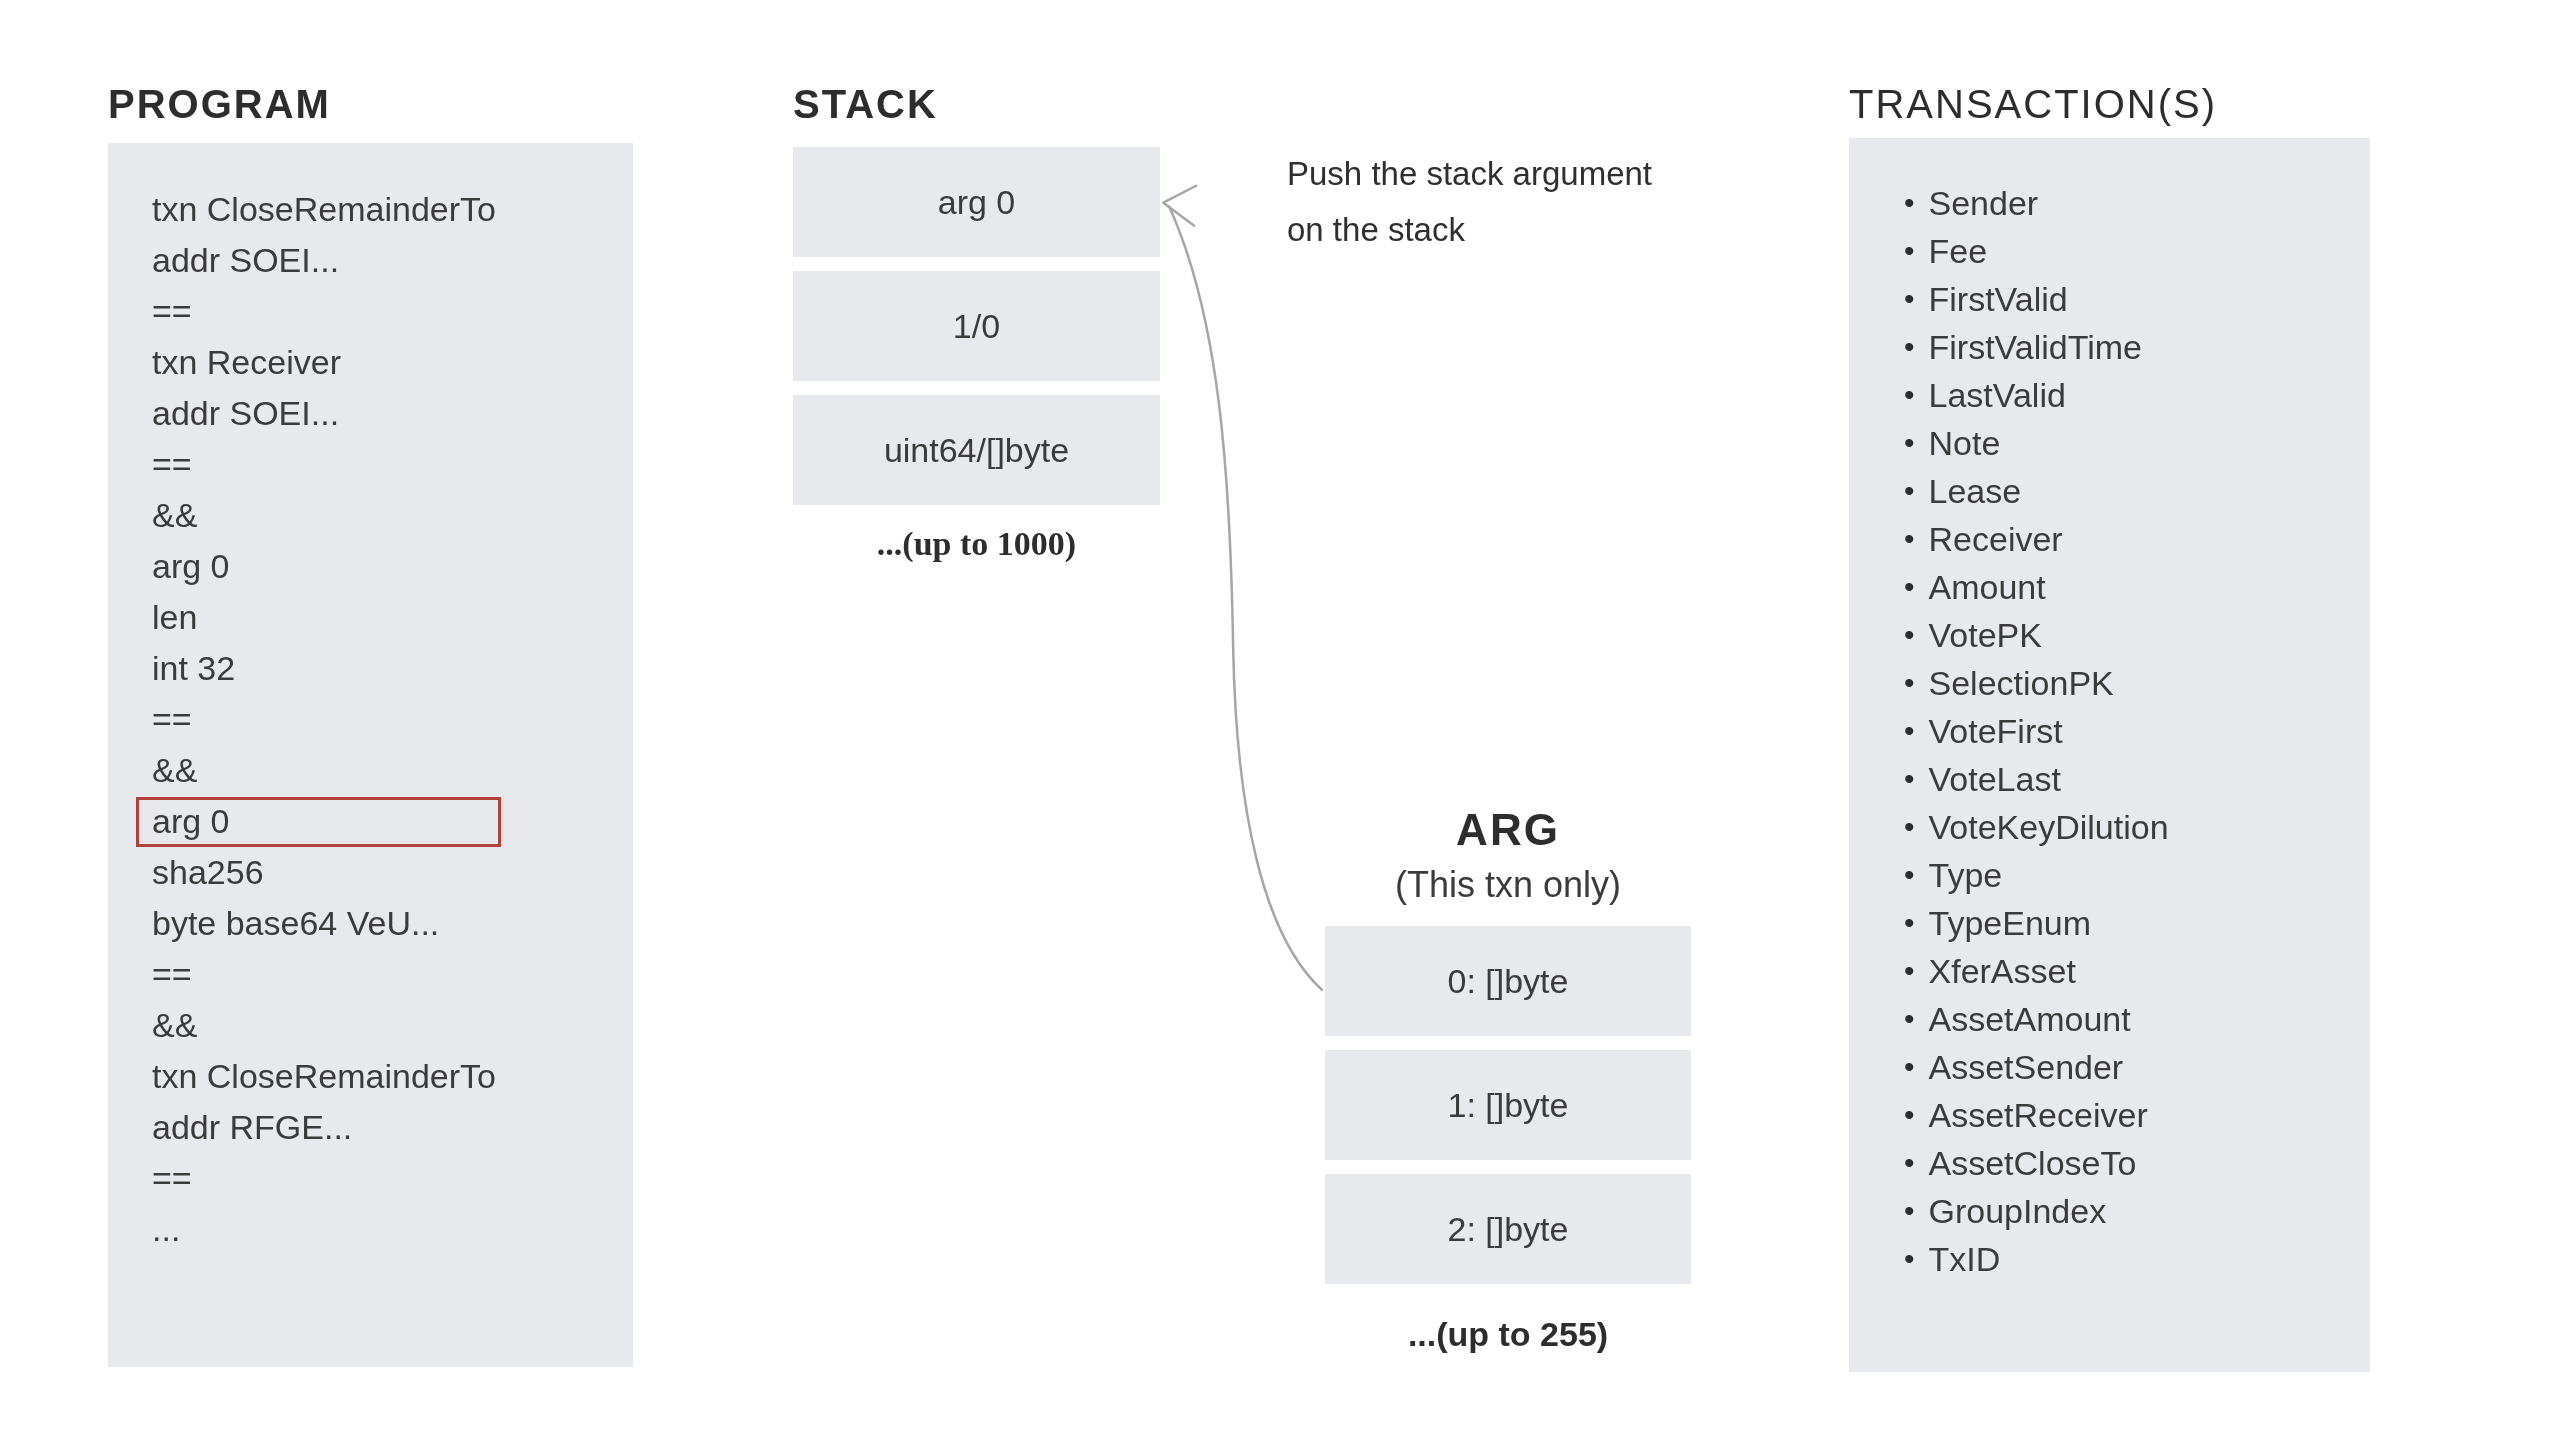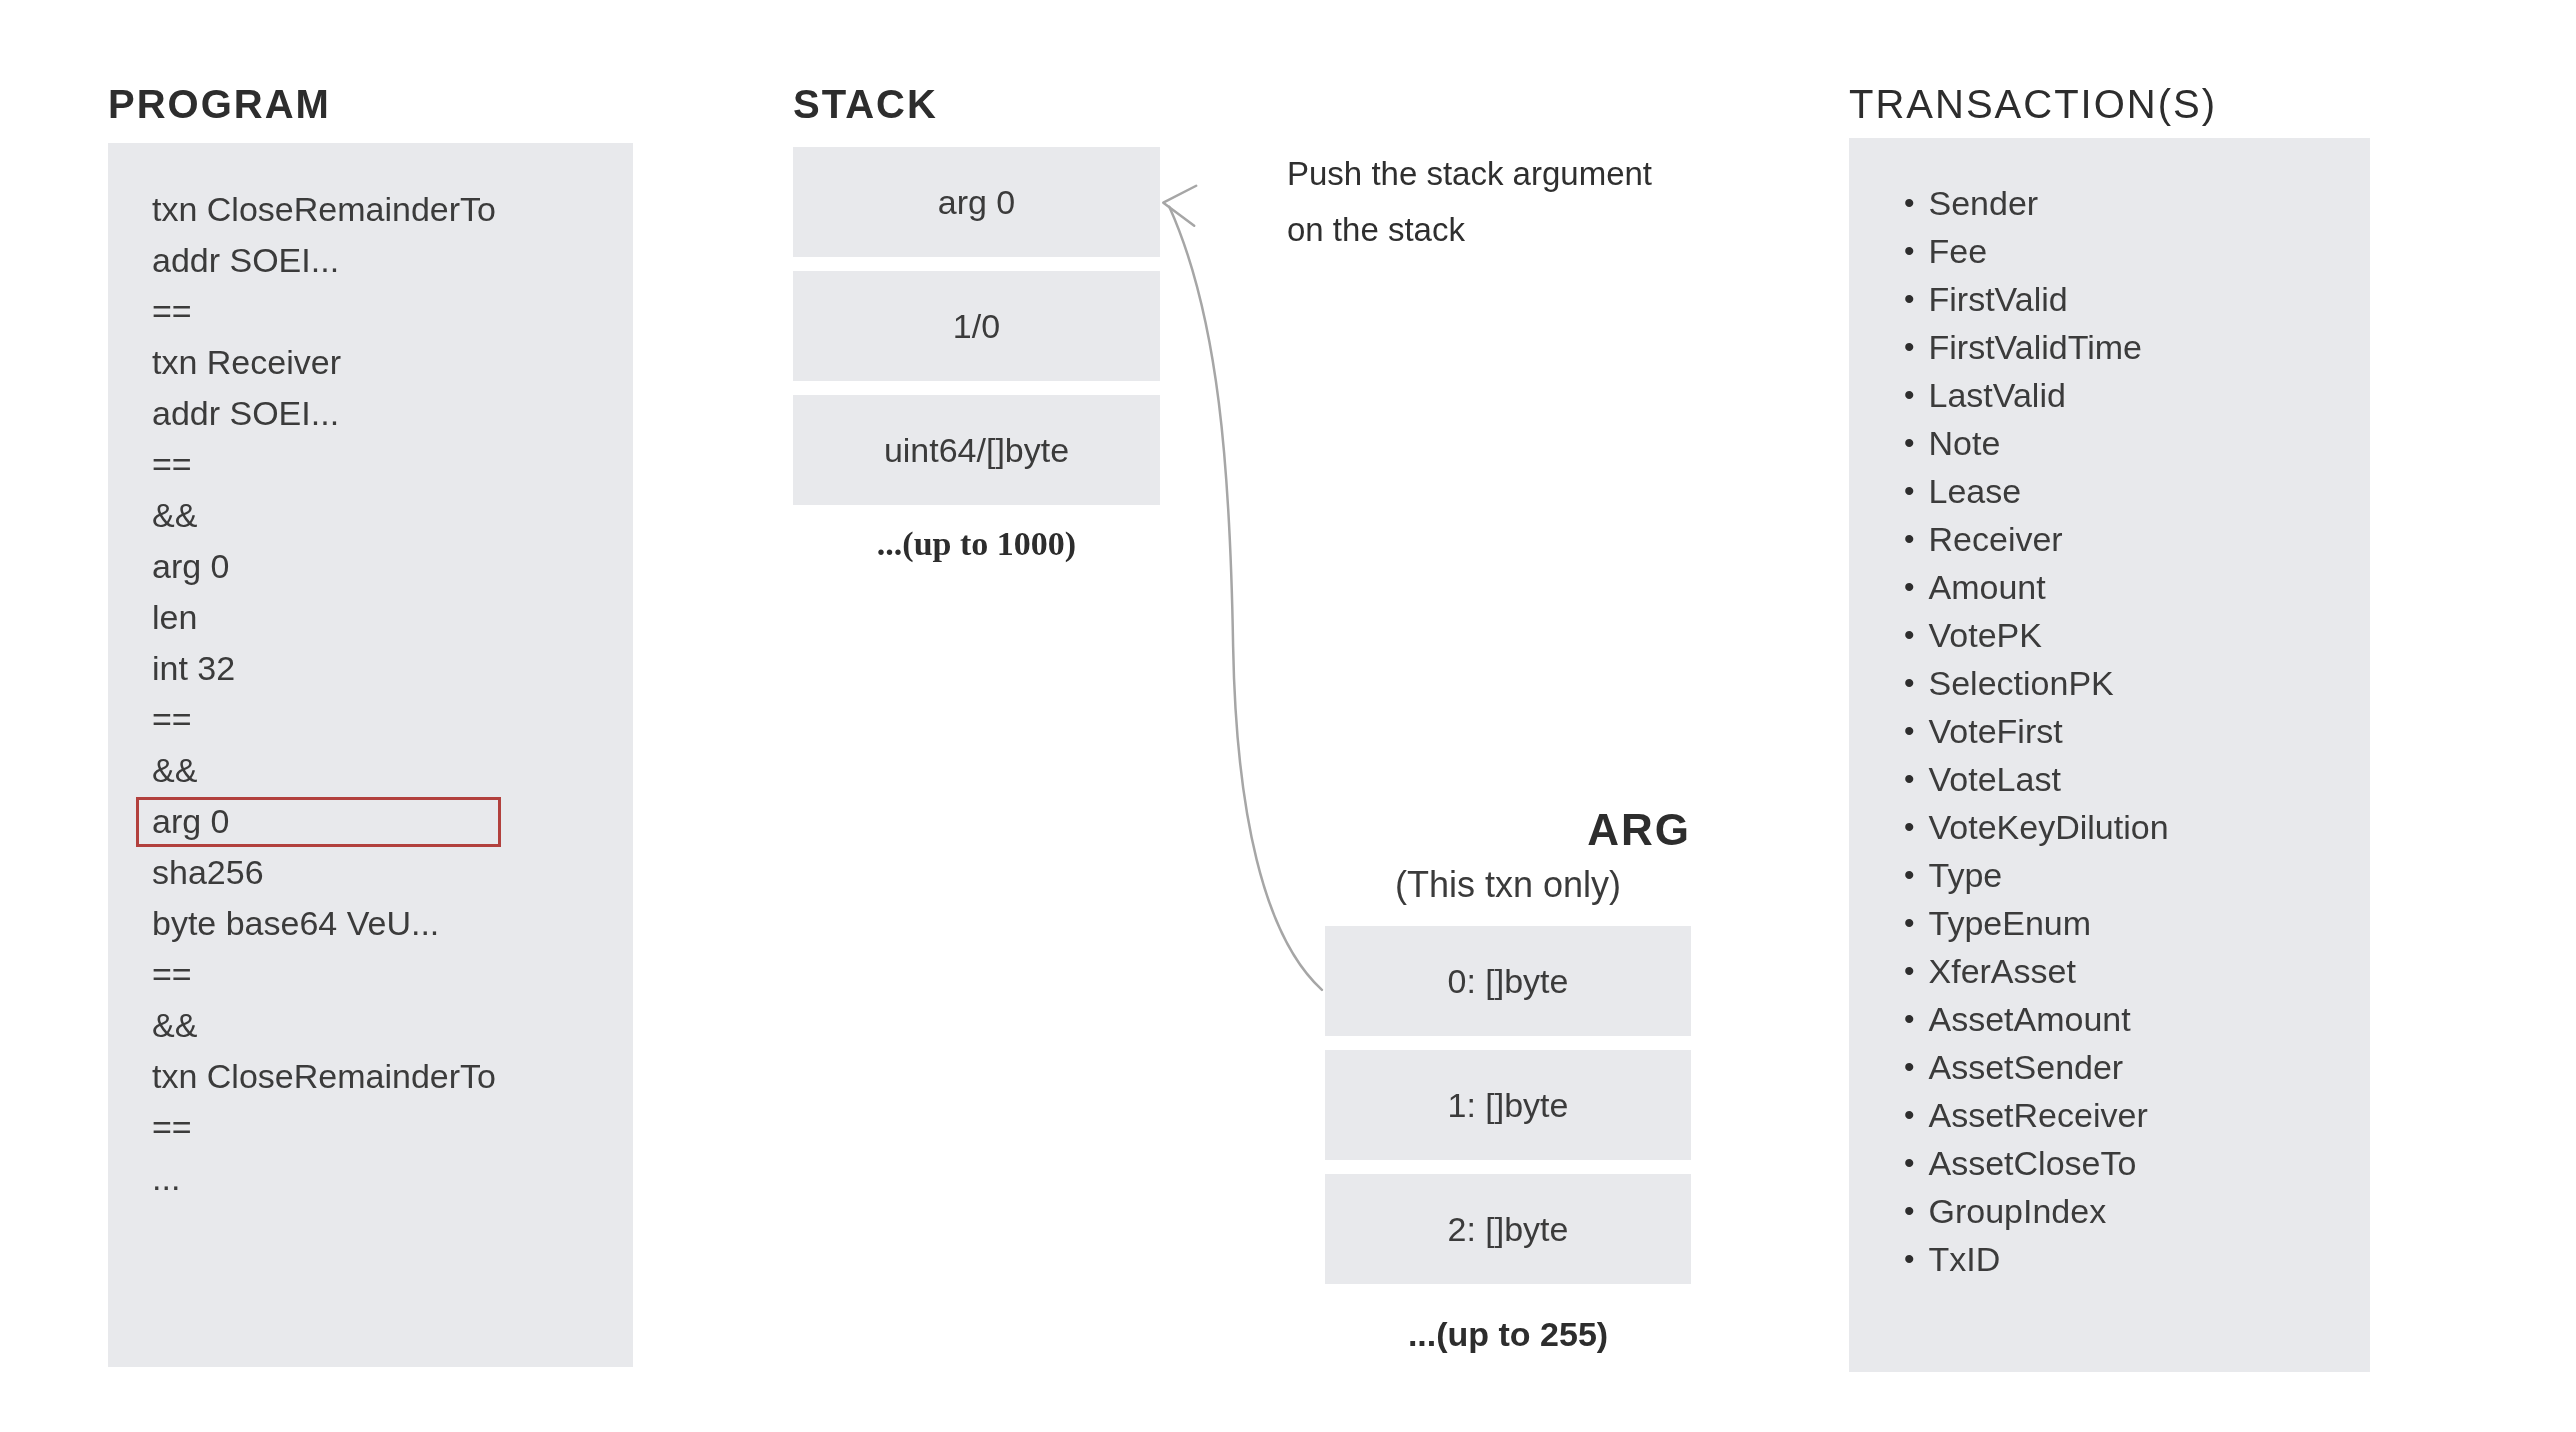--- a/index.html
+++ b/index.html
@@ -31,21 +31,21 @@
 
   
   .stack-boxes{position:absolute;left:793px;top:147px;width:367px;}
   .gray-box{height:110px;margin-bottom:14px;background:var(--panel);display:flex;align-items:center;justify-content:center;font-size:34px;color:var(--text);}
   .stack-caption{position:absolute;left:793px;top:525px;width:367px;text-align:center;font-size:34px;font-weight:700;color:var(--title);font-family:Liberation Serif, serif;}
 
   
   .annotation{position:absolute;left:1287px;top:146px;width:419px;font-size:33px;line-height:56px;color:#2f2f2f;}
 
   
-  .arg-title{position:absolute;left:1325px;top:805px;width:366px;text-align:right;font-size:44px;font-weight:700;letter-spacing:2px;color:var(--title);}
+  .arg-title{position:absolute;left:1325px;top:805px;width:366px;text-align:center;font-size:44px;font-weight:700;letter-spacing:2px;color:var(--title);}
   .arg-subtitle{position:absolute;left:1325px;top:864px;width:366px;text-align:center;font-size:36px;color:var(--text);}
   .arg-boxes{position:absolute;left:1325px;top:926px;width:366px;}
   .arg-caption{position:absolute;left:1325px;top:1315px;width:366px;text-align:center;font-size:34px;font-weight:700;color:var(--title);}
 
   
   .txn-panel{position:absolute;left:1849px;top:138px;width:521px;height:1234px;background:var(--panel);}
   .txn-list{padding-top:41px;}
   .txn-item{height:48px;display:flex;align-items:center;padding-left:55px;font-size:34px;color:var(--text);}
   .txn-item .bullet{margin-right:14px;font-size:30px;line-height:1;color:var(--title);}
 
@@ -77,20 +77,21 @@
         <div class="code-line">len</div>
         <div class="code-line">int 32</div>
         <div class="code-line">==</div>
         <div class="code-line">&amp;&amp;</div>
         <div class="code-line highlighted">arg 0</div>
         <div class="code-line">sha256</div>
         <div class="code-line">byte base64 VeU...</div>
         <div class="code-line">==</div>
         <div class="code-line">&amp;&amp;</div>
         <div class="code-line">txn CloseRemainderTo</div>
+        <div class="code-line">addr RFGE...</div>
         <div class="code-line">==</div>
         <div class="code-line">...</div>
       </div>
   </div>
 
   <div class="col-title stack-title">STACK</div>
   <div class="stack-boxes">
       <div class="gray-box">arg 0</div>
       <div class="gray-box">1/0</div>
       <div class="gray-box">uint64/[]byte</div>

